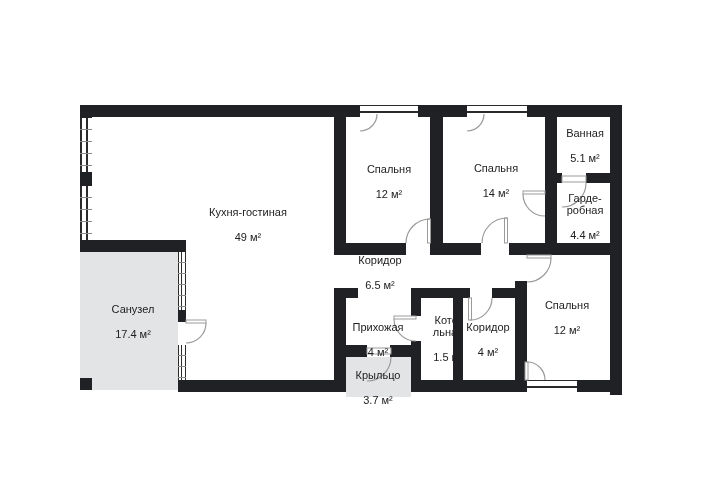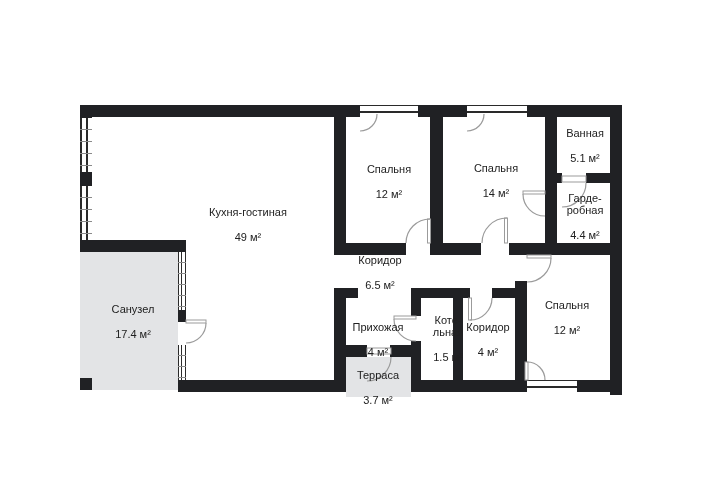--- a/index.html
+++ b/index.html
@@ -143,17 +143,17 @@
   </div>
   <div class="room-label" style="left:567px;top:317px;">
     <span class="nm">Спальня</span>
     <span class="ar">12 м²</span>
   </div>
   <div class="room-label" style="left:133px;top:321px;">
     <span class="nm">Санузел</span>
     <span class="ar">17.4 м²</span>
   </div>
   <div class="room-label" style="left:378px;top:387px;">
-    <span class="nm">Терраса</span>
+    <span class="nm">Крыльцо</span>
     <span class="ar">3.7 м²</span>
   </div>
 
 </div>
 
 </body></html>

